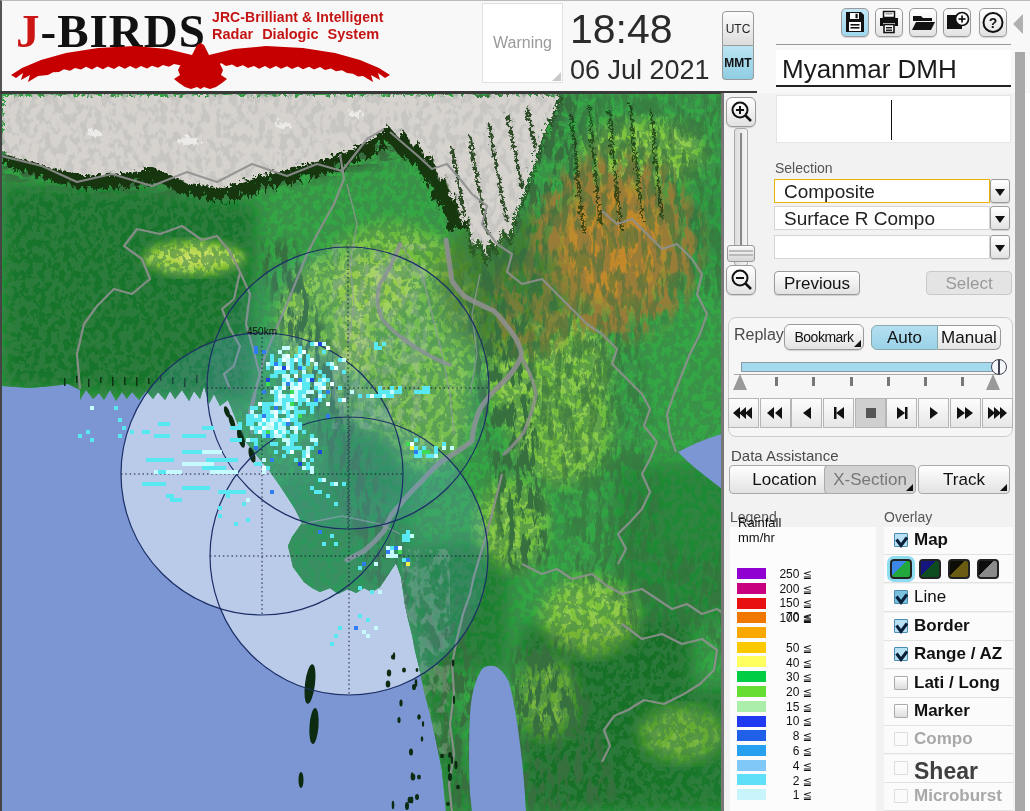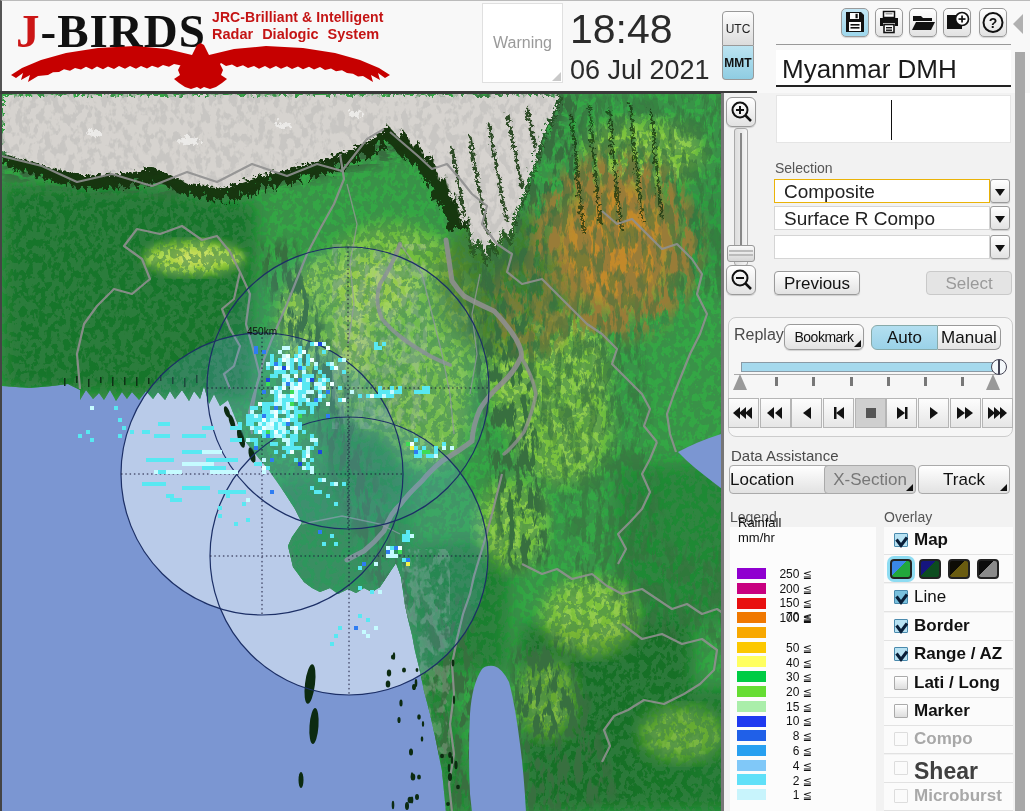--- a/index.html
+++ b/index.html
@@ -923,21 +923,21 @@
 <div class="abs" style="left:950px;top:398px;width:31px;height:30px;border:1px solid #b5b5b5;background:linear-gradient(#fdfdfd,#e6e6e6);text-align:center"><svg width="30" height="28" viewBox="0 0 30 28">
       <polygon points="14,14 6,8 6,20" fill="#111"></polygon>
       <polygon points="22,14 14,8 14,20" fill="#111"></polygon>
     </svg></div>
 <div class="abs" style="left:982px;top:398px;width:31px;height:30px;border:1px solid #b5b5b5;background:linear-gradient(#fdfdfd,#e6e6e6);text-align:center"><svg width="30" height="28" viewBox="0 0 30 28">
       <polygon points="12,14 5,8 5,20" fill="#111"></polygon>
       <polygon points="18,14 11,8 11,20" fill="#111"></polygon>
       <polygon points="24,14 17,8 17,20" fill="#111"></polygon>
     </svg></div>
 <div class="abs" style="left:731px;top:447px;font-size:15px;color:#4a4a4a">Data Assistance</div>
-<div class="abs corner" style="left:729px;top:465px;width:111px;height:29px;background:linear-gradient(#fff,#e2e2e2);border:1px solid #aaa;border-radius:4px;text-align:left;font-size:17px;color:#111;line-height:28px">Location</div>
+<div class="abs corner" style="left:729px;top:465px;width:111px;height:29px;background:linear-gradient(#fff,#e2e2e2);border:1px solid #aaa;border-radius:4px;text-align:center;font-size:17px;color:#111;line-height:28px">Location</div>
 <div class="abs corner" style="left:824px;top:465px;width:92px;height:29px;background:#d2d2d2;border:1px solid #aaa;border-radius:4px;text-align:center;font-size:17px;color:#777;line-height:28px">X-Section</div>
 <div class="abs corner" style="left:918px;top:465px;width:92px;height:29px;background:linear-gradient(#fff,#e2e2e2);border:1px solid #aaa;border-radius:4px;text-align:center;font-size:17px;color:#111;line-height:28px">Track</div>
 <div class="abs" style="left:730px;top:509px;font-size:14px;color:#555">Legend</div>
 <div class="abs" style="left:730px;top:527px;width:146px;height:284px;background:#fcfcfc"></div>
 <div class="abs" style="left:738px;top:515px;font-size:13px;color:#111">Rainfall<br>mm/hr</div>
 <div class="abs" style="left:737px;top:568px;width:29px;height:11px;background:#9000d0"></div>
 <div class="abs swl" style="left:738px;top:567px">250 <span style="font-size:11px">≦</span></div>
 <div class="abs" style="left:737px;top:583px;width:29px;height:11px;background:#c80080"></div>
 <div class="abs swl" style="left:738px;top:582px">200 <span style="font-size:11px">≦</span></div>
 <div class="abs" style="left:737px;top:598px;width:29px;height:11px;background:#e81010"></div>

